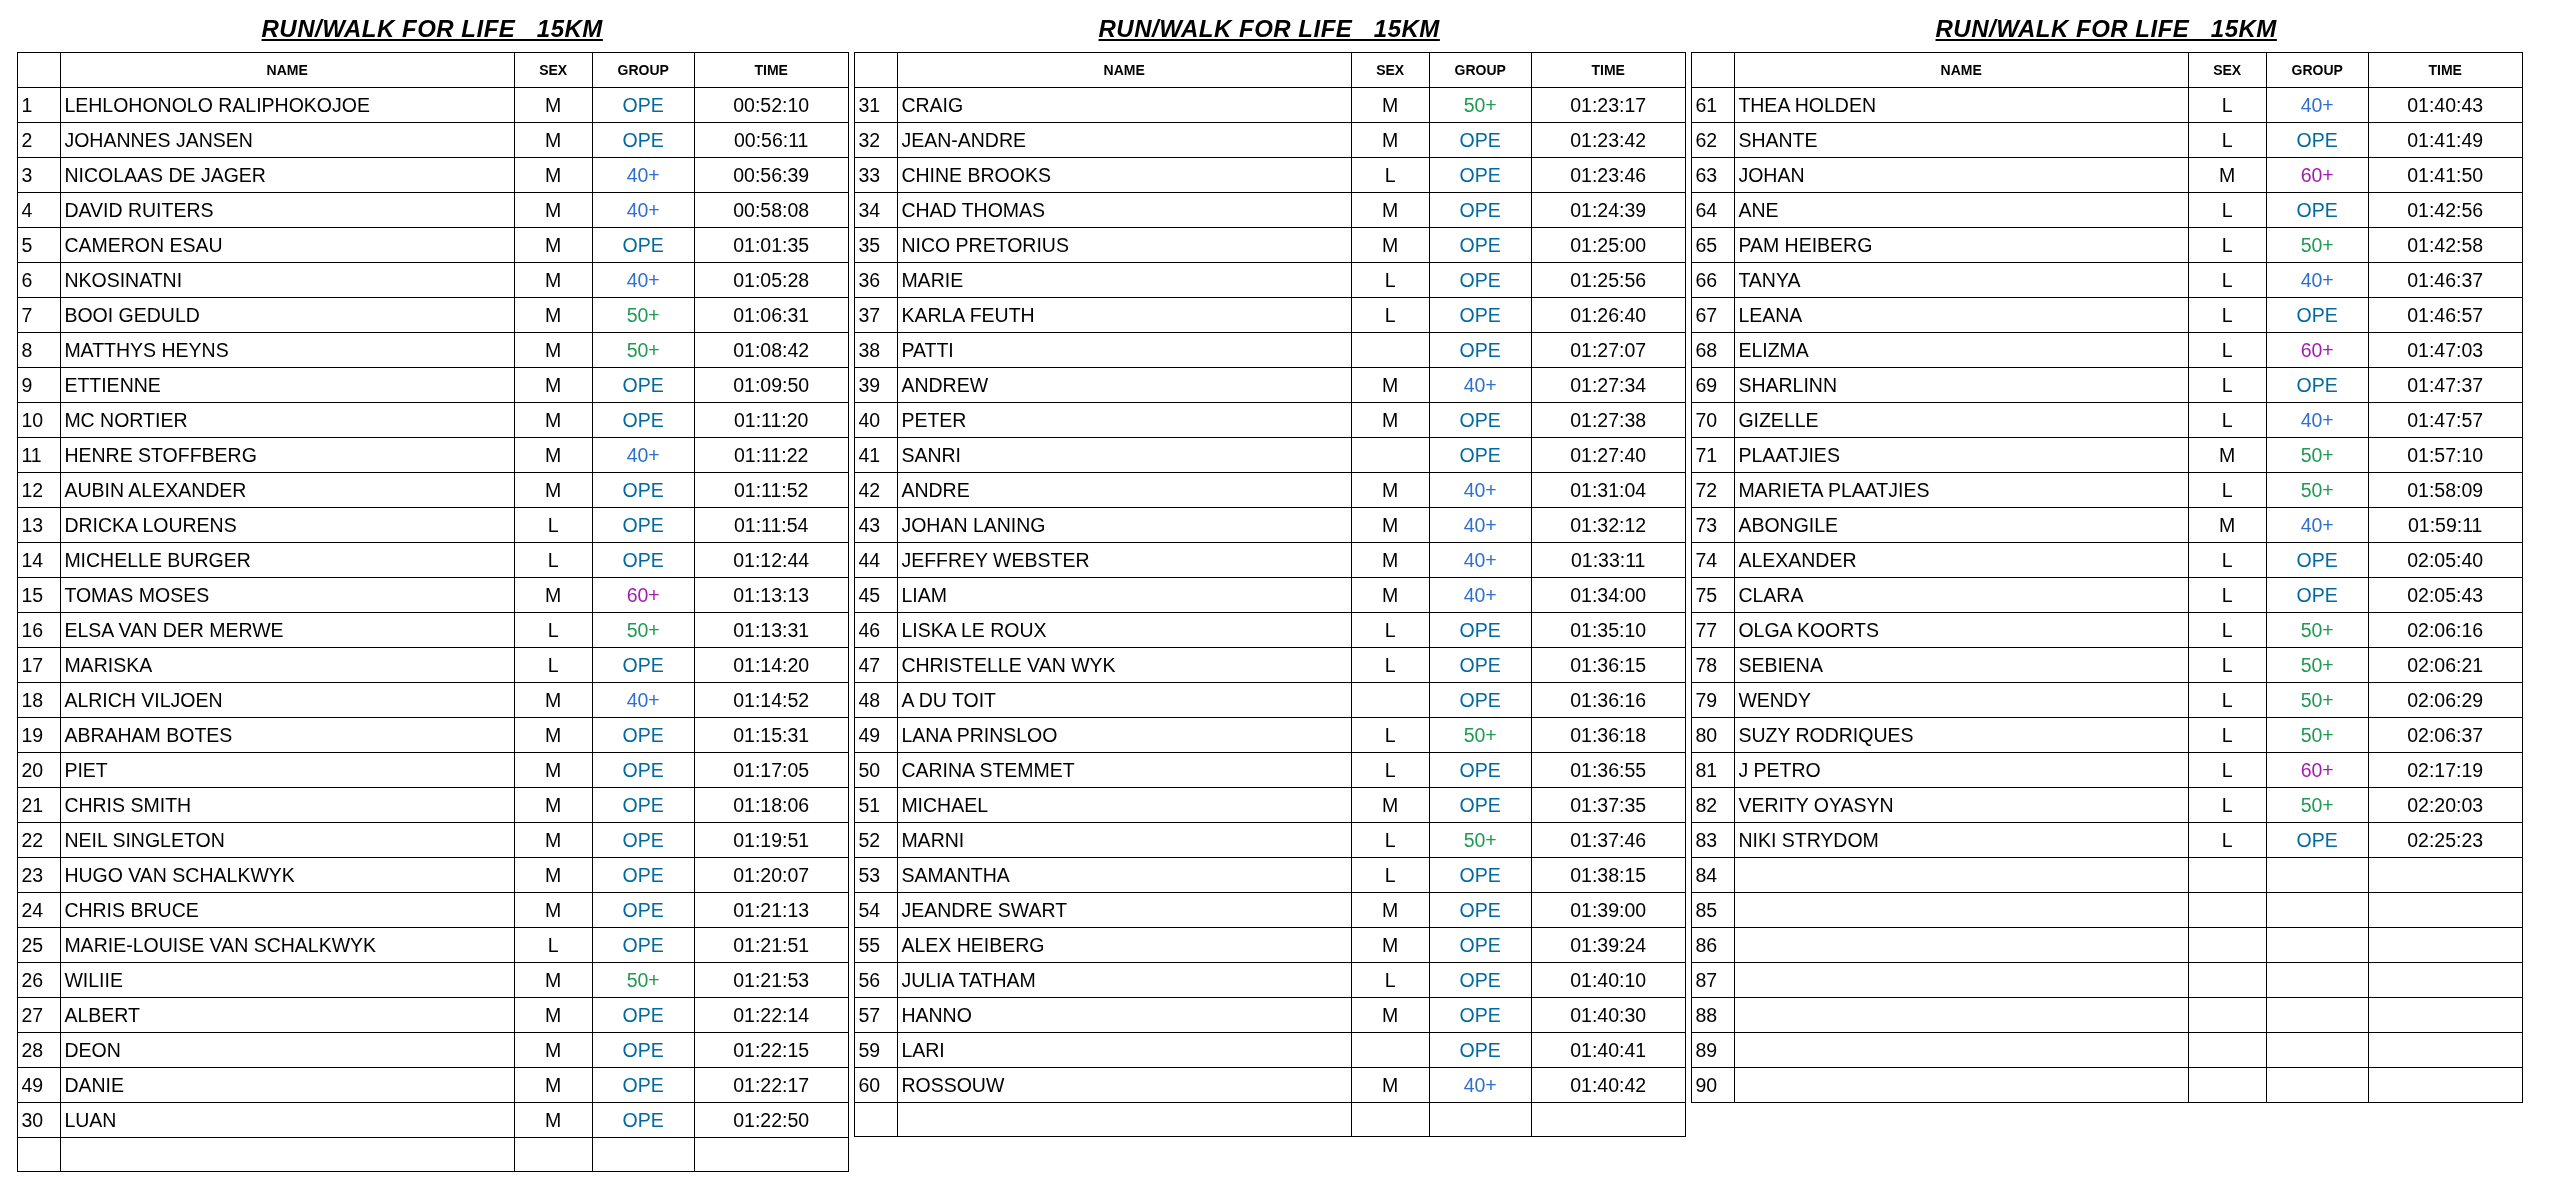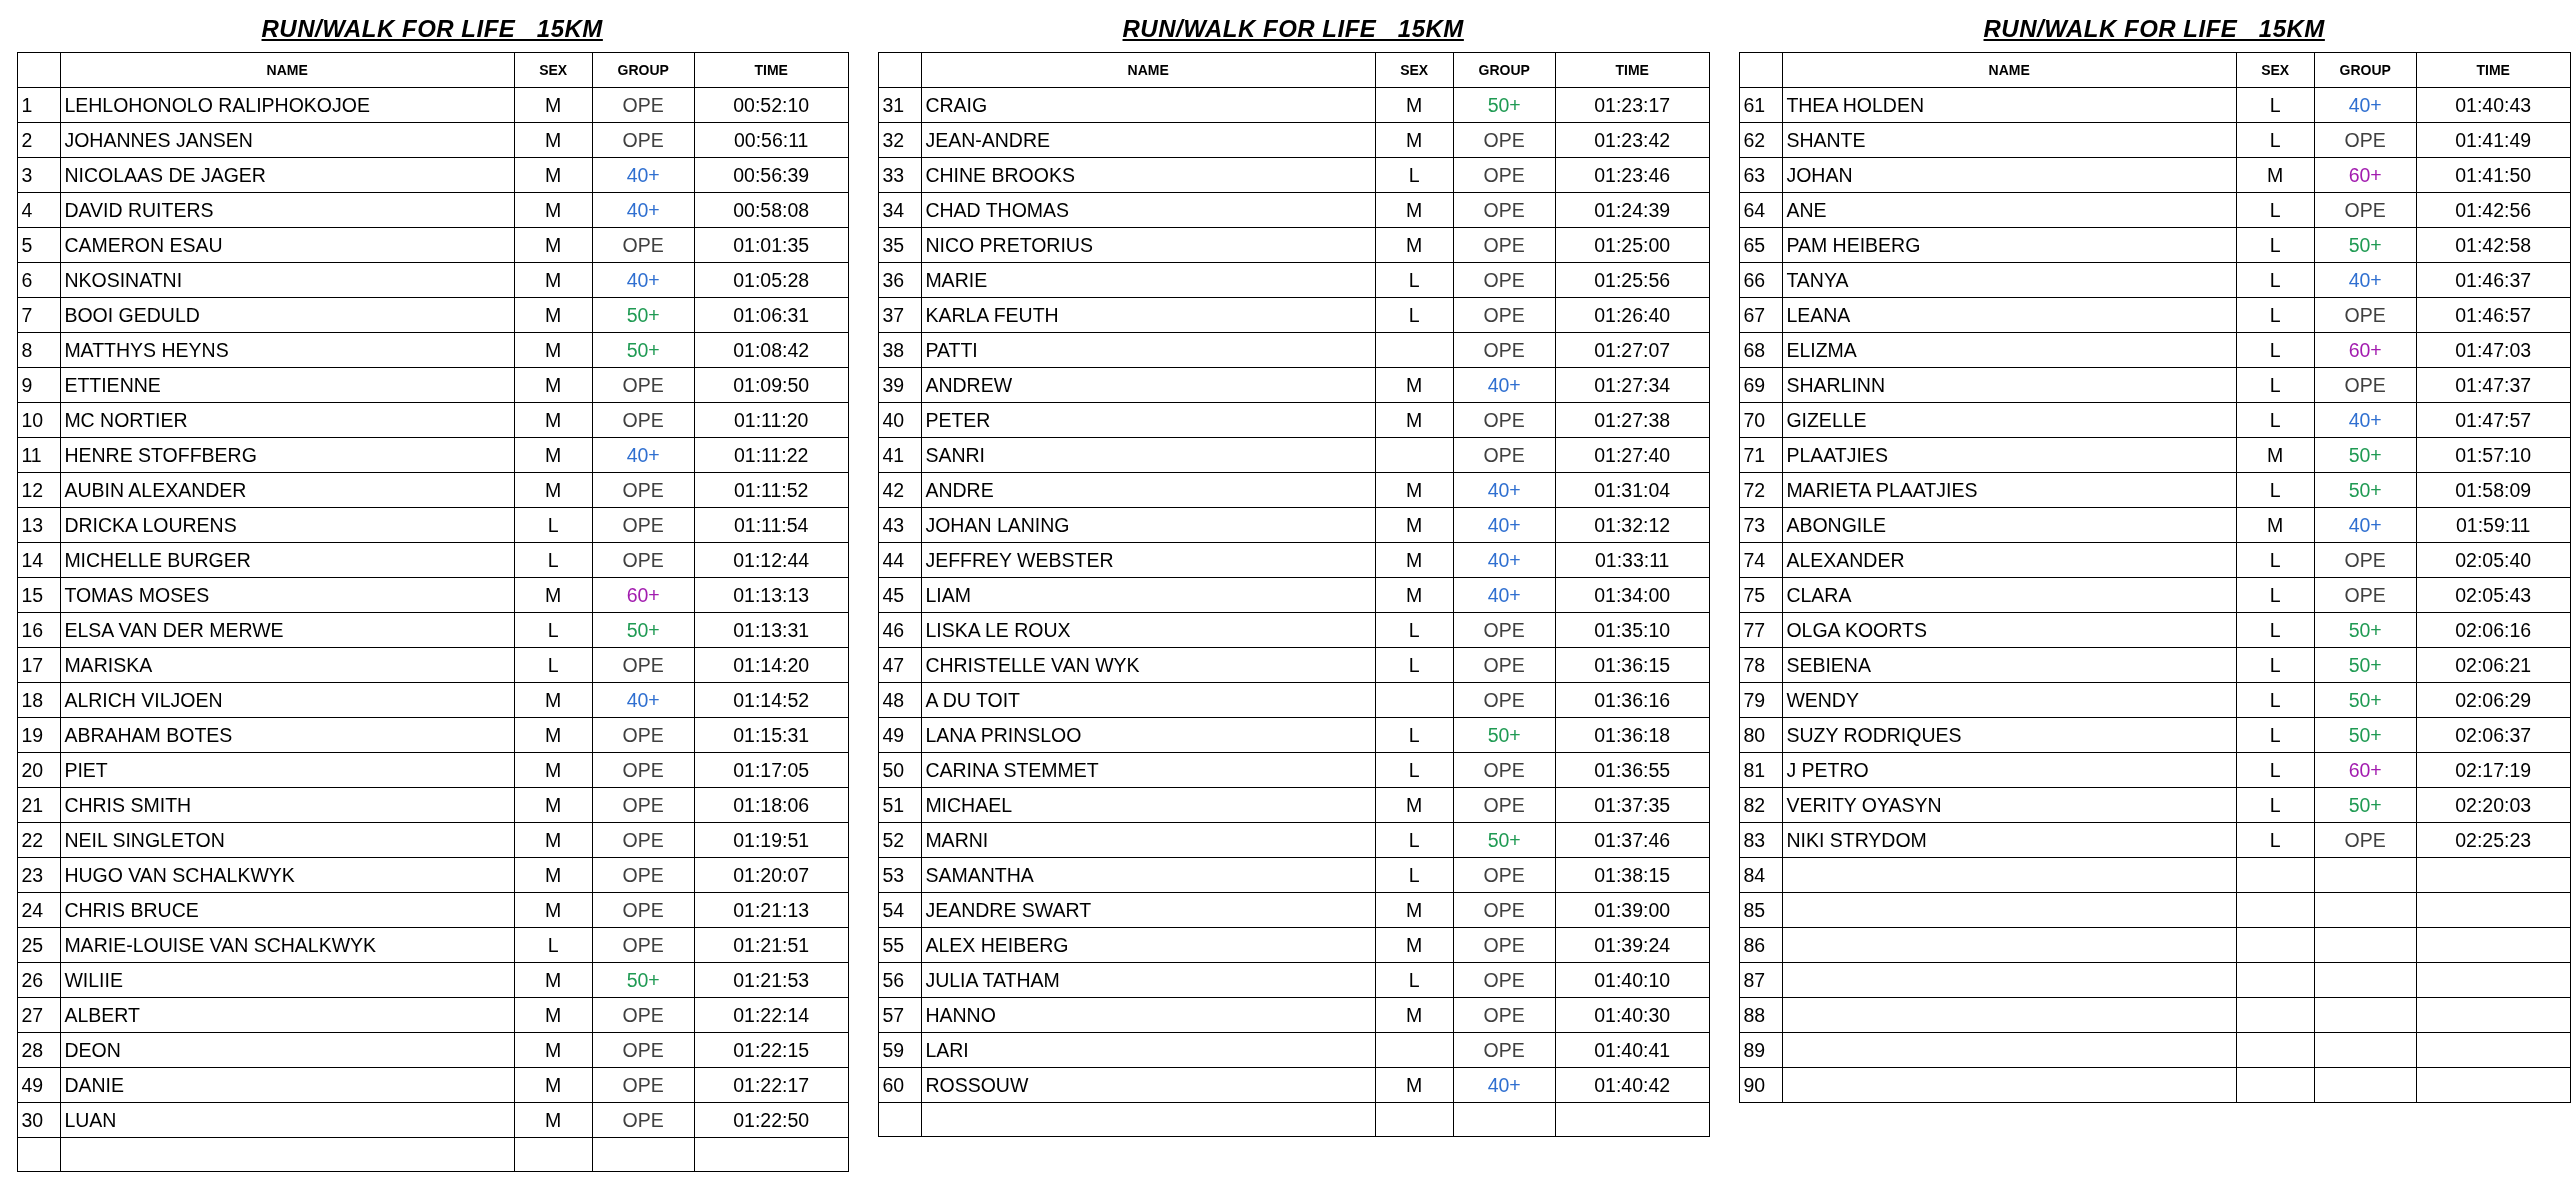--- a/index.html
+++ b/index.html
@@ -10,21 +10,21 @@
   body {
     width: 2576px;
     height: 1188px;
     font-family: "Liberation Sans", sans-serif;
     color: #000000;
     overflow: hidden;
   }
   .sheet {
     display: flex;
     flex-direction: row;
-    gap: 30px;
+    gap: 6px;
     padding: 13px 16.7px 0 16.7px;
     box-sizing: border-box;
   }
   .panel {
     flex: 0 0 auto;
     width: 831px;
   }
   .panel-title {
     font-style: italic;
     font-weight: bold;
@@ -68,21 +68,21 @@
     font-size: 19.5px;
   }
   td.name {
     text-align: left;
     padding-left: 5.6px;
   }
   td.sex, td.group, td.time {
     text-align: center;
   }
   td.group { font-weight: normal; }
-  .g-ope { color: #404040; }
+  .g-ope { color: #0369a1; }
   .g-40  { color: #2f6fd0; }
   .g-50  { color: #1f9a53; }
   .g-60  { color: #a21caf; }
 </style>
 </head>
 <body>
 
 <div class="sheet" id="sheet">
     <div class="panel">
       <div class="panel-title">RUN/WALK FOR LIFE   15KM</div>

